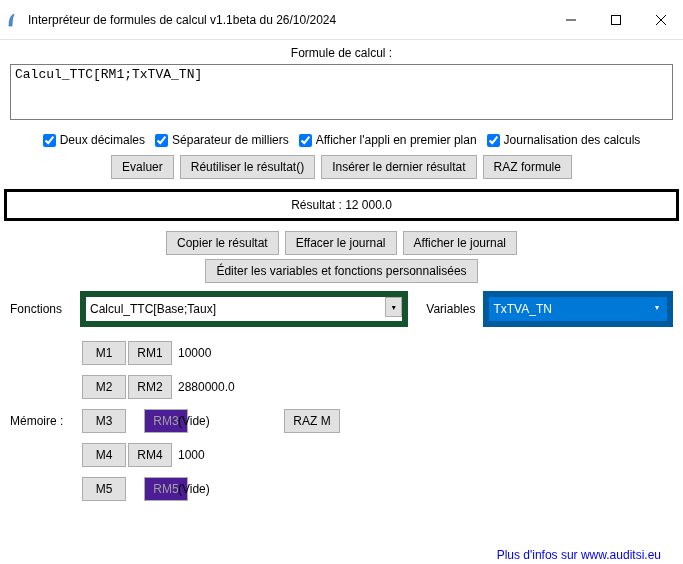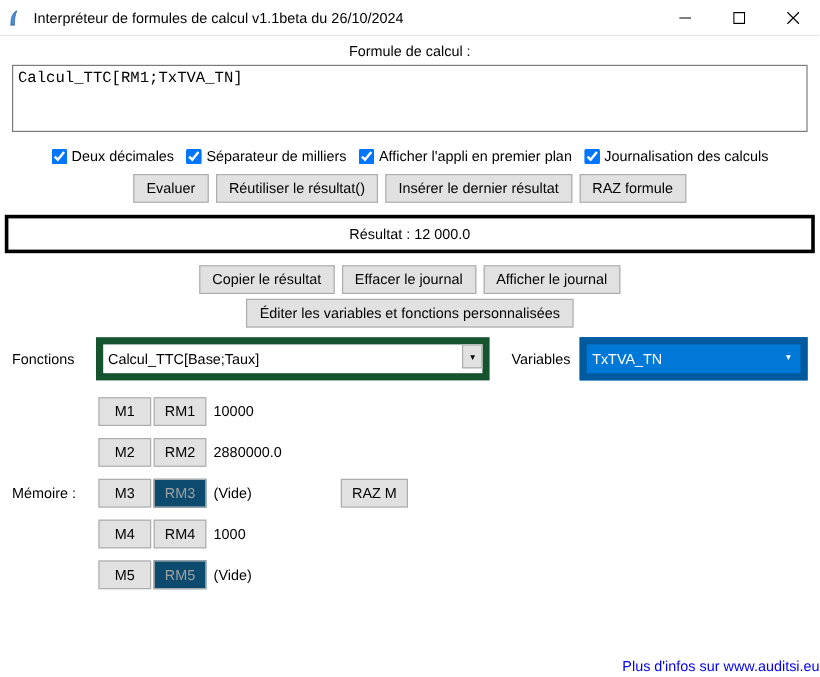--- a/index.html
+++ b/index.html
@@ -1,57 +1,57 @@
 <!DOCTYPE html>
 <html><head>
 <meta charset="utf-8">
 <style>
 * { box-sizing: border-box; margin: 0; padding: 0; }
 body { font-family: "Segoe UI", Tahoma, sans-serif; font-size: 12px; background: #fff; width: 683px; height: 564px; overflow: hidden; }
 
-.titlebar { display: flex; align-items: center; height: 30px; background: #fff; border-bottom: 1px solid #e5e5e5; padding-left: 6px; }
+.titlebar { display: flex; align-items: center; height: 40px; background: #fff; border-bottom: 1px solid #e5e5e5; padding-left: 6px; }
 .titlebar .icon { width: 16px; height: 16px; margin-right: 6px; display: flex; align-items: center; justify-content: center; }
 .titlebar .title { flex: 1; font-size: 12px; }
 .titlebar .wbtns { display: flex; }
 .titlebar .wbtn { width: 45px; height: 30px; display: flex; align-items: center; justify-content: center; cursor: default; }
 
 .content { padding: 4px 10px 4px 10px; }
 
 .centerlabel { text-align: center; font-size: 12px; margin: 2px 0 4px 0; }
 
 .formula-box { width: 100%; height: 56px; border: 1px solid #7a7a7a; font-family: "Courier New", monospace; font-size: 13px; padding: 2px 4px; resize: none; background: #fff; }
 
 .cbrow { display: flex; justify-content: center; gap: 10px; margin: 10px 0 8px 0; }
 .cbrow label { display: flex; align-items: center; gap: 4px; font-size: 12px; cursor: default; }
 .cbrow input[type=checkbox] { width: 13px; height: 13px; }
 
 .btnrow { display: flex; justify-content: center; gap: 6px; margin: 4px 0; }
 button { font-family: inherit; font-size: 12px; padding: 4px 10px; background: #e1e1e1; border: 1px solid #adadad; cursor: default; }
-button:disabled { color: #a0a0a0; background: #0c4a6e; border-color: #adadad; }
+button:disabled { color: #a0a0a0; background: #4c1d95; border-color: #adadad; margin-left: 16px; }
 
 .result-box { border: 3px solid #000; margin: 10px -6px 10px -6px; padding: 6px 0; text-align: center; font-size: 12px; }
 
 .row-select { display: flex; align-items: center; gap: 8px; margin: 8px 0; }
 .row-select .lbl { width: 62px; }
 .row-select select, .row-select .combo { flex: 1; height: 36px; font-size: 12px; border: 6px solid #14532d; background: #fff; padding: 0 4px; }
 .row-select .varsel { flex: 0.55; }
 .combo { display: flex; align-items: center; justify-content: space-between; position: relative; }
 .combo .arrow { position: absolute; right: 2px; top: 1px; width: 17px; height: 18px; display: flex; align-items: center; justify-content: center; border-left: 1px solid transparent; font-size: 8px; }
 .combo.func .arrow { background: #e1e1e1; border: 1px solid #adadad; right: 0; top: 0; height: 20px; }
 .combo.var { background: #0078d7; color: #fff; border-color: #005a9e; }
 .combo.var .txt { background: #0078d7; }
 .combo.var .arrow { color: #fff; }
 
 .memgrid { display: grid; grid-template-columns: 72px 46px 46px 90px auto; row-gap: 10px; align-items: center; margin-top: 14px; }
 .memgrid .mlabel { grid-column: 1; }
 .memgrid button { width: 44px; padding: 4px 0; }
 .memgrid .val { font-size: 12px; padding-left: 4px; }
 .memgrid .razm { margin-left: 20px; width: 56px; }
 
-.footer { position: absolute; right: 0; bottom: 2px; color: #0000ee; font-size: 12px; margin-left: 32px; }
+.footer { position: absolute; right: 22px; bottom: 2px; color: #0000ee; font-size: 12px; margin-left: 32px; }
 </style>
 </head>
 <body>
 
 <div class="titlebar">
   <span class="icon">
     <svg width="14" height="14" viewBox="0 0 14 14">
         <path d="M2 13 Q2 3 7 1 Q5 5 5 13 Z" fill="#4a90d9" stroke="#2c5aa0" stroke-width="0.6"></path>
       </svg>
   </span>

